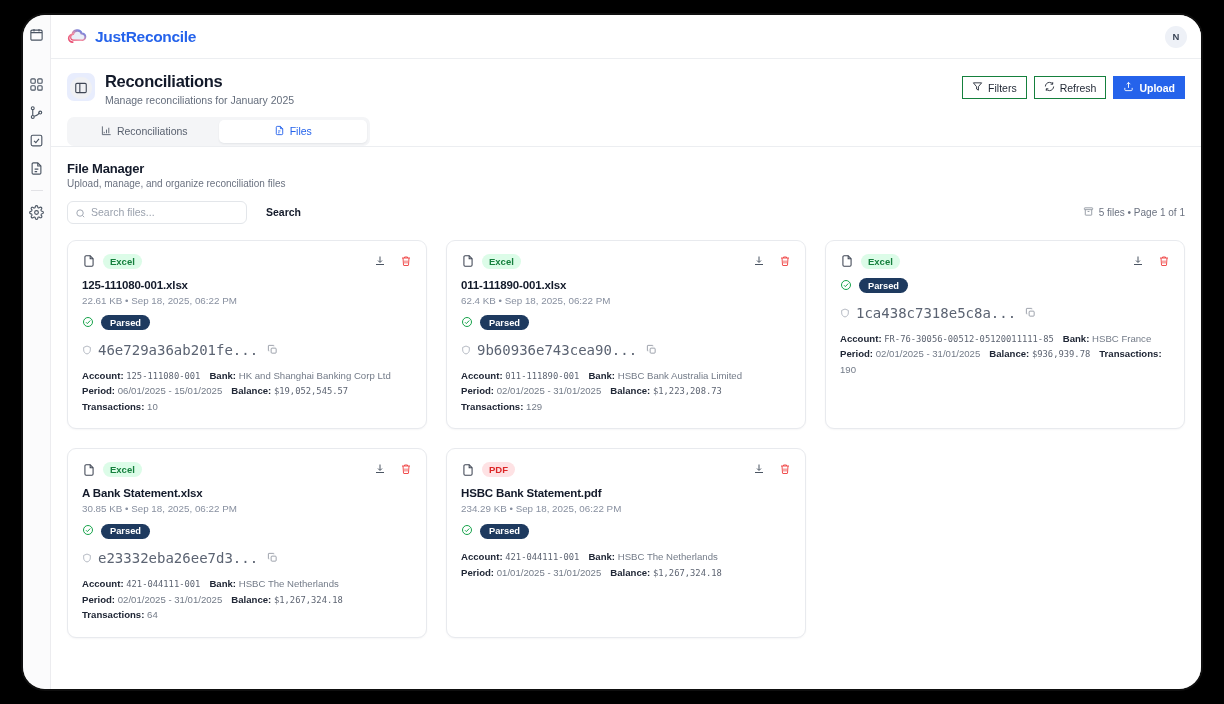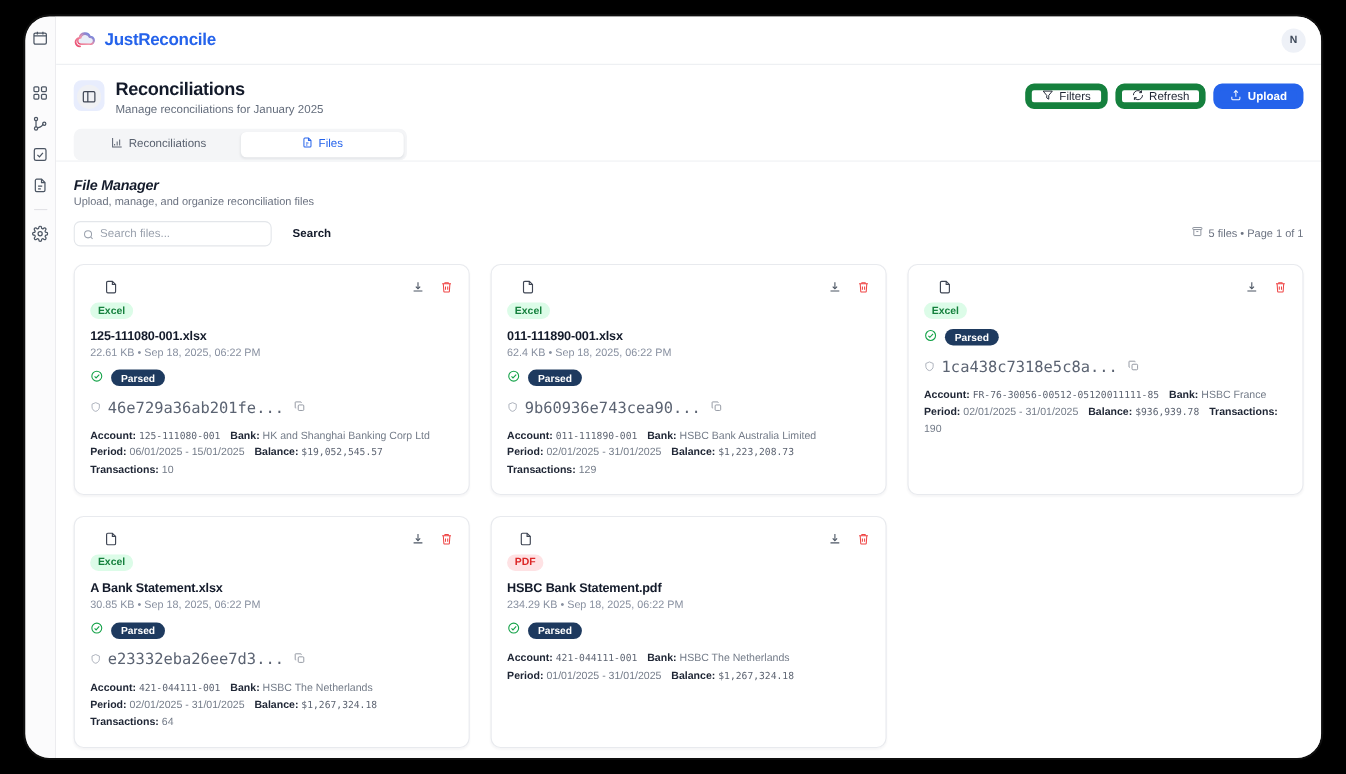--- a/index.html
+++ b/index.html
@@ -85,22 +85,22 @@
     width: 28px; height: 28px; border-radius: 7px;
     background: #e8edfd; display: flex; align-items: center; justify-content: center;
     flex-shrink: 0; margin-top: 2px;
   }
   .head-icon svg { width: 15px; height: 15px; color: #2563eb; }
   .head-titles { flex: 1; min-width: 0; }
   .page-title { font-size: 16.5px; font-weight: bold; color: #131a2a; letter-spacing: -0.3px; line-height: 1.25; }
   .page-sub { font-size: 10.5px; color: #646d7c; margin-top: 2px; }
   .head-actions { display: flex; align-items: center; gap: 7px; margin-top: 5px; }
   .btn {
-    height: 23px; padding: 0 9px; border-radius: 8px;
-    border: 6px solid #15803d; background: #fff;
+    height: 23px; padding: 0 9px; border-radius: 0;
+    border: 1px solid #15803d; background: #fff;
     font-size: 10.5px; color: #1f2633; font-weight: normal;
     display: flex; align-items: center; gap: 5px; cursor: pointer;
     white-space: nowrap;
   }
   .btn svg { width: 11px; height: 11px; }
   .btn-primary {
     background: #2563eb; border-color: #2563eb; color: #fff; font-weight: bold;
   }
   .tabs {
     display: flex; gap: 0; margin-top: 11px;
@@ -110,21 +110,21 @@
   .tab {
     flex: 1; height: 23px; border-radius: 5px;
     display: flex; align-items: center; justify-content: center; gap: 5px;
     font-size: 10.5px; color: #59616f; cursor: pointer;
   }
   .tab svg { width: 11px; height: 11px; }
   .tab.active { background: #fff; color: #2563eb; box-shadow: 0 1px 2px rgba(16,24,40,0.07); }
 
   
   .content { flex: 1; overflow: hidden; background: #fff; padding: 14px 16px 0 16px; }
-  .fm-title { font-size: 13px; font-weight: bold; color: #131a2a; letter-spacing: -0.2px; font-style: italic; }
+  .fm-title { font-size: 13px; font-weight: bold; color: #131a2a; letter-spacing: -0.2px; }
   .fm-sub { font-size: 10px; color: #6b7280; margin-top: 2px; }
 
   .searchrow { display: flex; align-items: center; margin-top: 12px; }
   .searchbox {
     position: relative; width: 180px; height: 23px;
     border: 1px solid #e3e6ea; border-radius: 6px; background: #fff;
   }
   .searchbox svg {
     position: absolute; left: 7px; top: 6px; width: 11px; height: 11px; color: #9aa1ad;
   }
@@ -151,21 +151,21 @@
     grid-template-columns: repeat(3, 1fr);
     gap: 19px;
     margin-top: 16px;
   }
   .card {
     background: #fff; border: 1px solid #e8eaee; border-radius: 9px;
     padding: 13px 14px 14px 14px;
     box-shadow: 0 1px 2px rgba(16,24,40,0.04);
   }
   .card-top { display: flex; align-items: flex-start; }
-  .ftype { display: flex; align-items: center; gap: 7px; flex-direction: column; }
+  .ftype { display: flex; align-items: center; gap: 7px; }
   .file-glyph svg { width: 14px; height: 14px; color: #3f4654; display: block; }
   .chip {
     font-size: 9.5px; font-weight: bold; padding: 2px 7px; border-radius: 10px;
   }
   .chip-excel { background: #dcfce8; color: #15803d; }
   .chip-pdf { background: #fee2e4; color: #dc2626; }
   .card-actions { margin-left: auto; display: flex; align-items: center; gap: 14px; padding-top: 1px; }
   .act svg { width: 12px; height: 12px; display: block; cursor: pointer; }
   .act-dl { color: #4b5563; }
   .act-del { color: #ef4444; }

